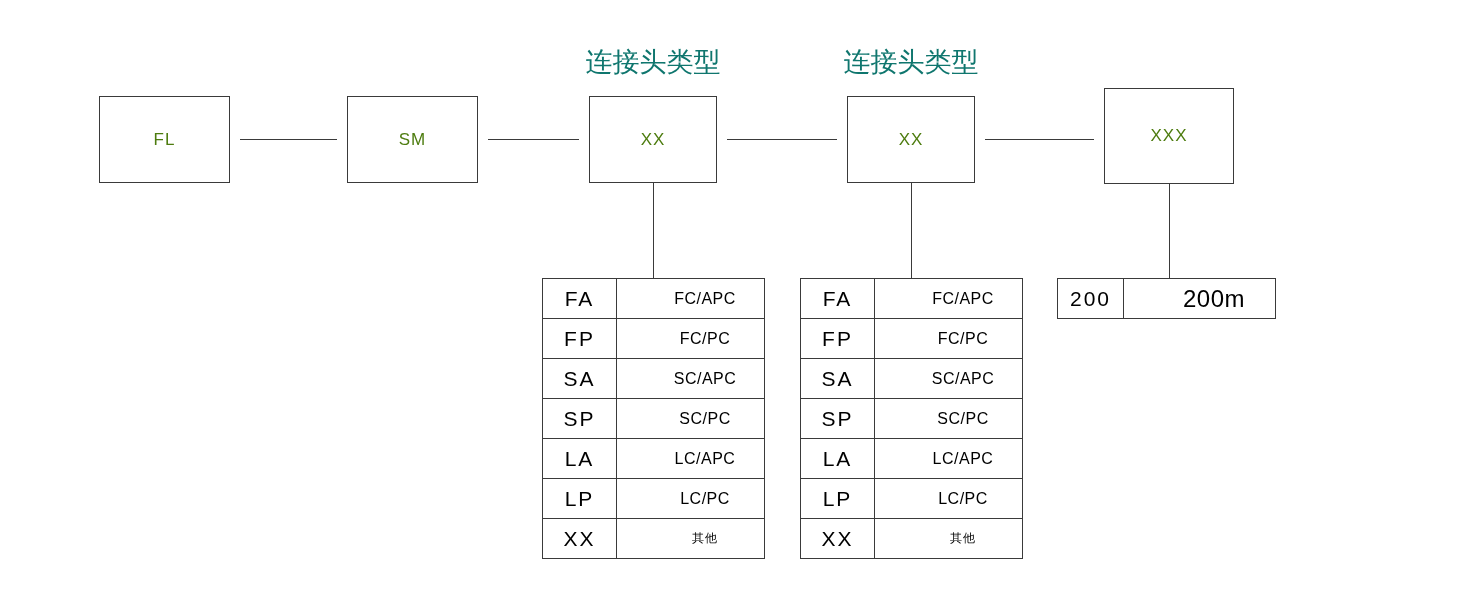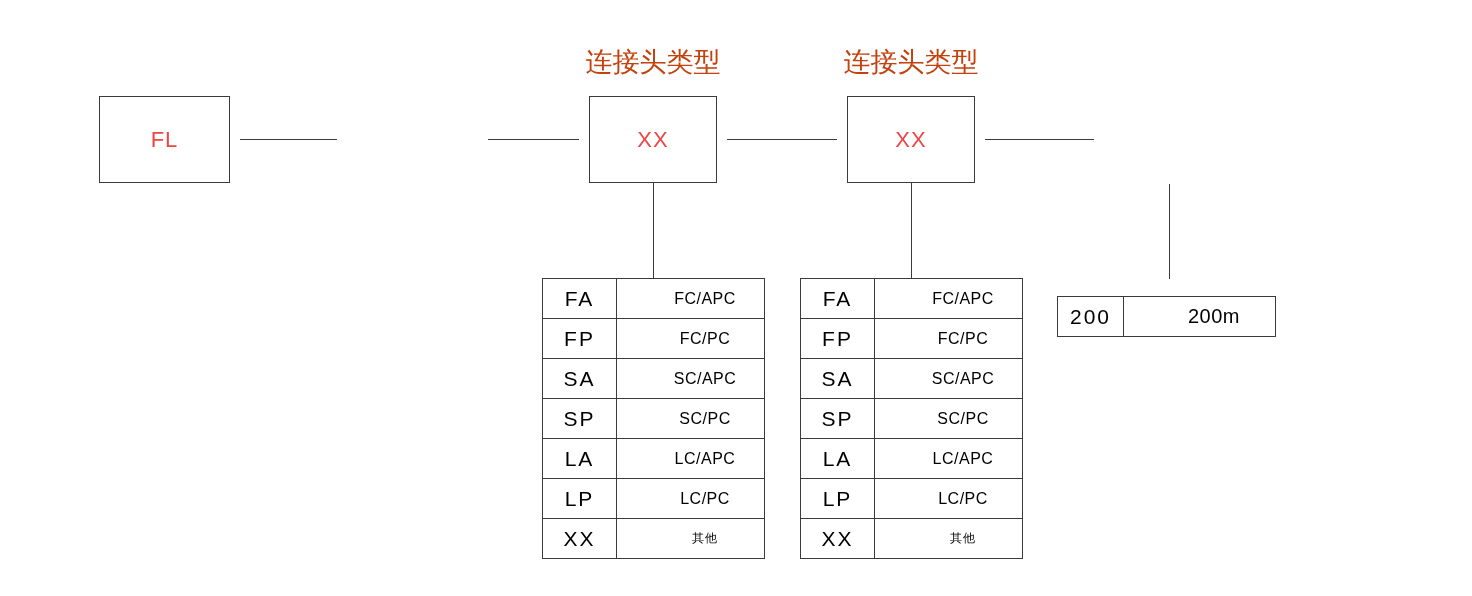--- a/index.html
+++ b/index.html
@@ -21,29 +21,29 @@
 
   
   .code-box {
     position: absolute;
     border: 1.6px solid #3a3a3a;
     background: #ffffff;
     box-sizing: border-box;
     display: flex;
     align-items: center;
     justify-content: center;
-    font-size: 22px;
+    font-size: 17px;
     letter-spacing: 1px;
-    color: #ef4444;
+    color: #4d7c0f;
   }
   .seg-title {
     position: absolute;
     text-align: center;
     font-size: 27px;
-    color: #c2410c;
+    color: #0f766e;
     white-space: nowrap;
   }
   .h-connector {
     position: absolute;
     height: 0;
     border-top: 1.8px solid #3a3a3a;
   }
   .v-connector {
     position: absolute;
     width: 0;
@@ -77,35 +77,37 @@
     padding-left: 29px;
   }
   .legend td.val.cjk {
     font-size: 12px;
     letter-spacing: 1px;
   }
 
   .legend.length td.key { width: 66px; }
   .legend.length td.val {
     width: 152px;
-    font-size: 20px;
+    font-size: 24px;
     letter-spacing: 0.5px;
   }
 </style>
 </head>
 <body>
 
 <div id="canvas">
 
   <div class="seg-title" style="left:560px; top:44px; width:186px;">连接头类型</div>
   <div class="seg-title" style="left:818px; top:44px; width:186px;">连接头类型</div>
 
   <div class="code-box" style="left:99px; top:96px; width:131px; height:87px;">FL</div>
+  <div class="code-box" style="left:347px; top:96px; width:131px; height:87px;">SM</div>
   <div class="code-box" style="left:589px; top:96px; width:128px; height:87px;">XX</div>
   <div class="code-box" style="left:847px; top:96px; width:128px; height:87px;">XX</div>
+  <div class="code-box" style="left:1104px; top:88px; width:130px; height:96px;">XXX</div>
 
   <div class="h-connector" style="left:240px; top:139px; width:97px;"></div>
   <div class="h-connector" style="left:488px; top:139px; width:91px;"></div>
   <div class="h-connector" style="left:727px; top:139px; width:110px;"></div>
   <div class="h-connector" style="left:985px; top:139px; width:109px;"></div>
 
   <div class="v-connector" style="left:653px; top:183px; height:96px;"></div>
   <div class="v-connector" style="left:911px; top:183px; height:96px;"></div>
   <div class="v-connector" style="left:1169px; top:184px; height:95px;"></div>
 
@@ -168,21 +170,21 @@
         <td class="key">LP</td>
         <td class="val">LC/PC</td>
       </tr>
       <tr>
         <td class="key">XX</td>
         <td class="val cjk">其他</td>
       </tr>
     </tbody>
   </table>
 
-  <table class="legend length" style="left:1057px; top:296px;">
+  <table class="legend length" style="left:1057px; top:278px;">
     <tbody>
       <tr>
         <td class="key">200</td>
         <td class="val">200m</td>
       </tr>
     </tbody>
   </table>
 
 </div>
 

